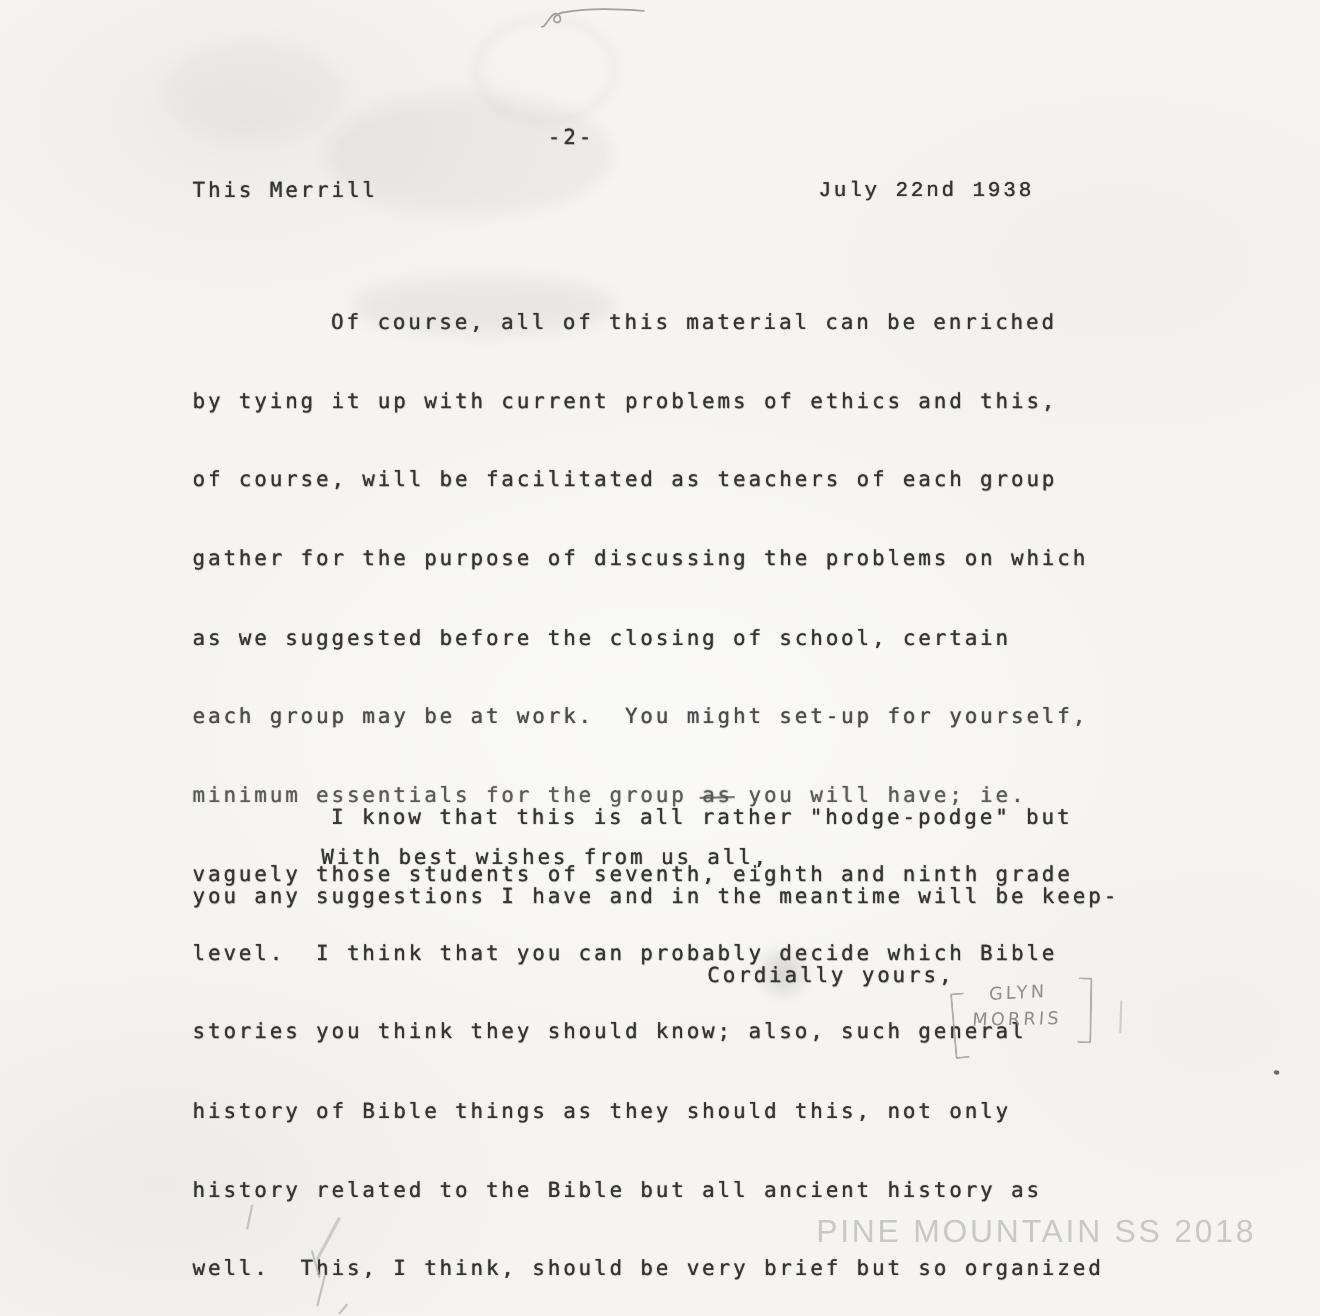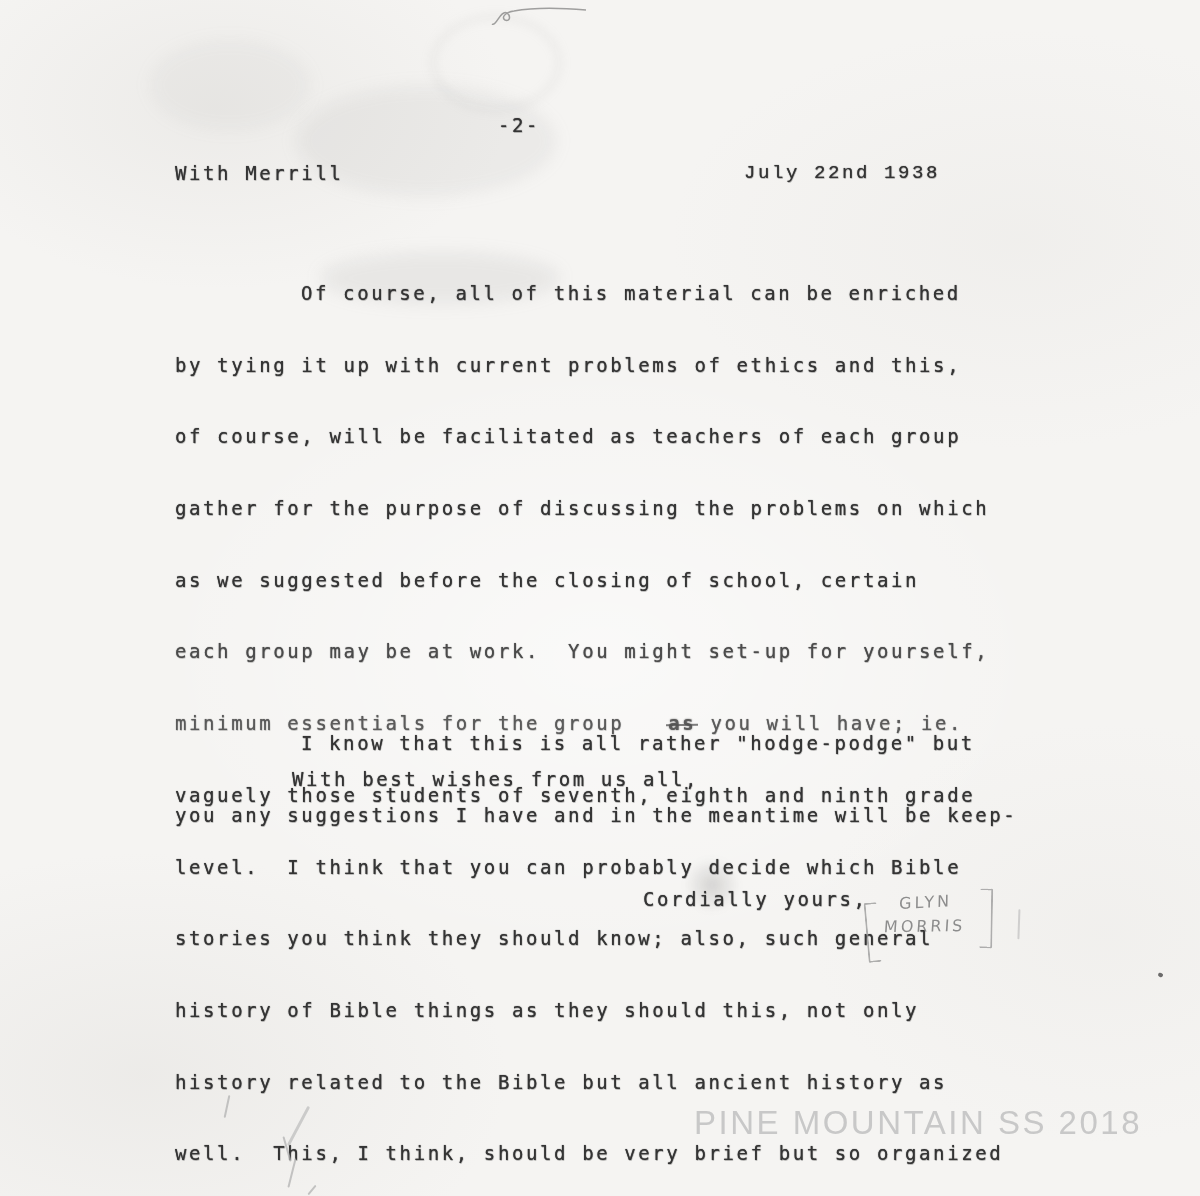--- a/index.html
+++ b/index.html
@@ -40,21 +40,21 @@
   .para{width:880px;}
   .para .tline{white-space:pre;}
   .para .tline.indent{padding-left:126px;}
   
   .para1 .tline:nth-child(6){opacity:.88;}
   .para1 .tline:nth-child(7){opacity:.80;}
   .para1 .tline:nth-child(14){opacity:.86;}
   .para1 .tline:nth-child(15){opacity:.90;}
   .para1 .tline:nth-child(16){text-shadow:0 0 1.4px rgba(30,30,30,.95), .7px .6px 0 rgba(30,30,30,.4);}
   .para2 .tline:nth-child(4){opacity:.88;}
-  .struck{position:relative;font-weight:bold;text-shadow:0 0 1.6px rgba(30,30,30,.9);margin-left:30px;}
+  .struck{position:relative;font-weight:normal;text-shadow:0 0 1.6px rgba(30,30,30,.9);}
   .struck::after{content:"";position:absolute;left:-2px;right:-2px;top:55%;height:2.4px;
     background:rgba(40,40,40,.75);transform:rotate(-1deg);}
 
   
   .hw-group{position:absolute;left:858px;top:888px;width:170px;height:80px;transform:rotate(-2deg);}
   .hw-text{position:absolute;color:#8d8d8d;font-family:"DejaVu Sans",sans-serif;
     font-size:16px;letter-spacing:3px;transform:skewX(-4deg) rotate(-1deg);white-space:pre;}
   .hw-line1{left:42px;top:4px;}
   .hw-line2{left:26px;top:28px;transform:skewX(-5deg) rotate(1deg);}
   .hw-bracket{position:absolute;width:11px;height:56px;opacity:.75;}
@@ -74,40 +74,40 @@
   .ps-5{left:311px;top:1184px;height:12px;transform:rotate(40deg);}
   .ink-dot{position:absolute;left:1158px;top:973px;width:5px;height:4px;background:#4a4a4a;
     border-radius:50% 40% 50% 50%;opacity:.8;transform:rotate(20deg);}
 
   
   .squiggle{position:absolute;left:490px;top:0px;width:100px;height:30px;}
 
   
   .watermark{
     position:absolute;right:58px;top:1104px;
-    font-family:"Liberation Sans",sans-serif;font-size:33px;font-weight:400;
+    font-family:"Liberation Sans",sans-serif;font-size:29px;font-weight:400;
     color:#c8c8c8;letter-spacing:2.5px;white-space:pre;
   }
 </style>
 </head>
 <body>
 
 <div class="paper"></div>
 
 <div class="ghost ghost-1"></div>
 <div class="ghost ghost-2"></div>
 <div class="ghost ghost-3"></div>
 <div class="ghost-ring"></div>
 
 <svg class="squiggle" viewBox="0 0 100 30">
   <path d="M2,24 C6,27 11,9 17,13 C21,16 20,22 15,20 C11,18 15,12 24,11 C46,7 72,8 96,10" fill="none" stroke="#666" stroke-width="1.5" opacity="0.6"></path>
 </svg>
 
 <div class="tw" style="left:498px;top:114px;">-2-</div>
-<div class="tw" style="left:175px;top:162px;">With Merrill</div>
+<div class="tw" style="left:175px;top:162px;">This Merrill</div>
 <div class="tw" style="left:744px;top:162px;font-family:Liberation Mono, monospace;">July 22nd 1938</div>
 
 <div class="tw para para1" style="left:175px;top:234px;">
   <div class="tline indent">Of course, all of this material can be enriched</div>
   <div class="tline">by tying it up with current problems of ethics and this,</div>
   <div class="tline">of course, will be facilitated as teachers of each group</div>
   <div class="tline">gather for the purpose of discussing the problems on which</div>
   <div class="tline">as we suggested before the closing of school, certain</div>
   <div class="tline">each group may be at work.  You might set-up for yourself,</div>
   <div class="tline"><span>minimum essentials for the group </span><span class="struck">as</span><span> you will have; ie.</span></div>
@@ -124,21 +124,21 @@
   
 </div>
 
 <div class="tw para para2" style="left:175px;top:684px;">
   <div class="tline indent">I know that this is all rather "hodge-podge" but</div>
   <div class="tline">you any suggestions I have and in the meantime will be keep-</div>
 </div>
 
 <div class="tw" style="left:292px;top:768px;">With best wishes from us all,</div>
 <div class="smudge-cordially"></div>
-<div class="tw" style="left:643px;top:876px;margin-top:12px;">Cordially yours,</div>
+<div class="tw" style="left:643px;top:876px;">Cordially yours,</div>
 
 <div class="hw-group">
   <div class="hw-bracket hw-bracket-left"></div>
   <div class="hw-text hw-line1">GLYN</div>
   <div class="hw-text hw-line2">MORRIS</div>
   <div class="hw-bracket hw-bracket-right"></div>
   <div class="hw-tick"></div>
 </div>
 
 <div class="pstroke ps-1"></div>

